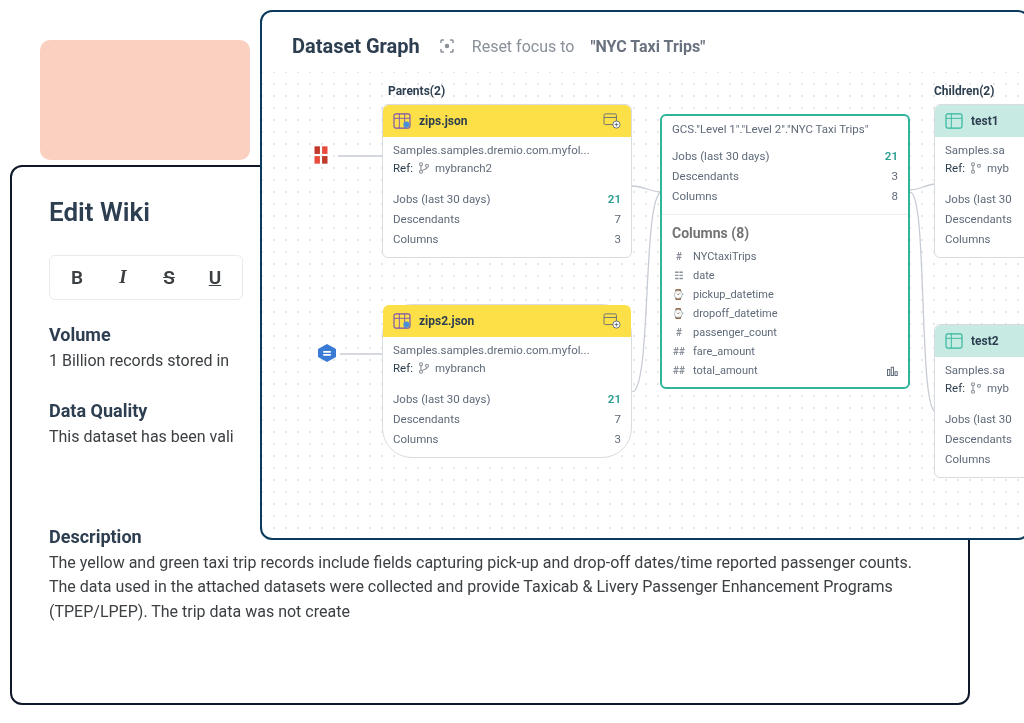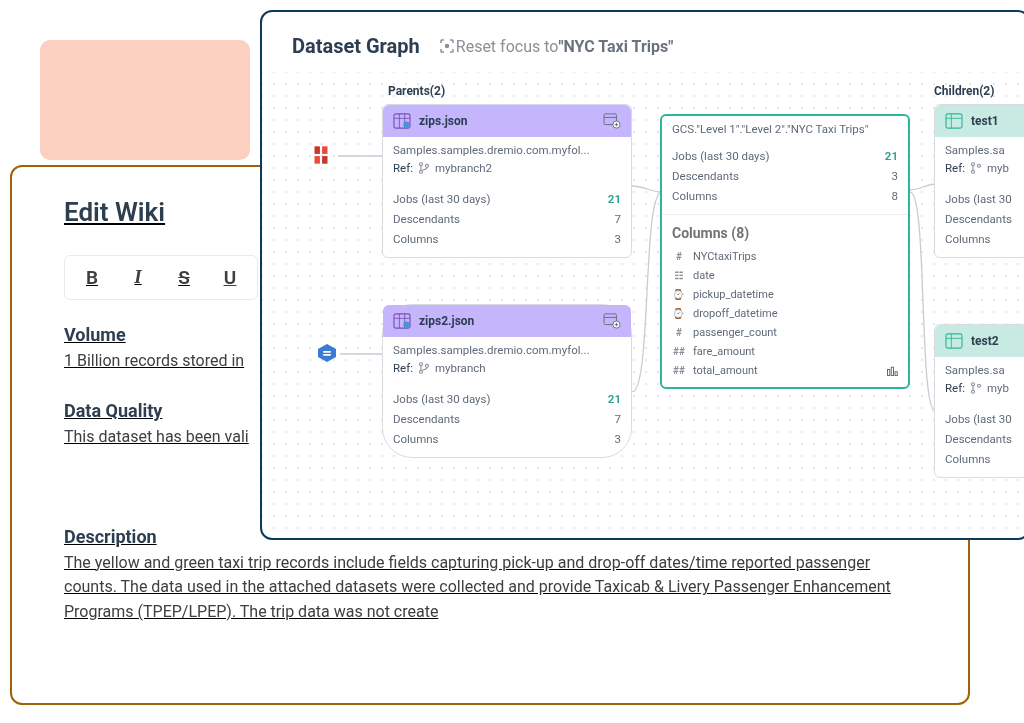--- a/index.html
+++ b/index.html
@@ -3,35 +3,35 @@
 <meta charset="utf-8">
 <style>
 * { box-sizing: border-box; margin: 0; padding: 0; }
 body { font-family: -apple-system, BlinkMacSystemFont, "Segoe UI", Roboto, sans-serif; background: #fff; width: 1024px; height: 723px; position: relative; overflow: hidden; }
 
 .peach-block { position: absolute; background: #fbd0c0; border-radius: 10px; }
 .peach-1 { left: 40px; top: 40px; width: 210px; height: 120px; }
 .peach-2 { left: 770px; top: 560px; width: 160px; height: 90px; }
 
 
-.wiki-panel { position: absolute; left: 10px; top: 165px; width: 960px; height: 540px; background: #fff; border: 2px solid #a16207; border-radius: 12px; padding: 30px 52px; text-decoration: underline; }
+.wiki-panel { position: absolute; left: 10px; top: 165px; width: 960px; height: 540px; background: #fff; border: 2px solid #0f172a; border-radius: 12px; padding: 30px 37px; }
 .wiki-title { font-size: 26px; font-weight: 600; color: #2c3e50; margin-bottom: 28px; }
 .toolbar { display: flex; gap: 24px; padding: 10px 16px; border: 1px solid #e8eaed; border-radius: 6px; width: fit-content; margin-bottom: 24px; }
 .toolbar span { font-size: 19px; font-weight: 600; color: #3c4043; width: 22px; text-align: center; cursor: pointer; }
 .toolbar .italic { font-style: italic; font-family: serif; }
 .toolbar .strike { text-decoration: line-through; }
 .toolbar .underline { text-decoration: underline; }
 .wiki-section h3 { font-size: 18px; font-weight: 700; color: #2c3e50; margin-bottom: 4px; }
 .wiki-section p { font-size: 16px; color: #3c4043; line-height: 1.55; margin-bottom: 26px; }
 
 
 .graph-panel { position: absolute; left: 260px; top: 10px; width: 770px; height: 530px; background: #fff; border: 2px solid #0a3b5c; border-radius: 12px; overflow: hidden; }
 .graph-header { display: flex; align-items: center; gap: 18px; padding: 22px 30px 14px; }
 .graph-title { font-size: 20px; font-weight: 700; color: #2c3e50; }
-.reset-focus { display: flex; align-items: center; gap: 0; color: #8a9099; font-size: 16px; cursor: pointer; }
+.reset-focus { display: flex; align-items: center; gap: 16px; color: #8a9099; font-size: 16px; cursor: pointer; }
 .reset-focus svg { width: 18px; height: 18px; }
 .reset-focus .quoted { font-weight: 700; color: #6a7280; }
 
 .graph-canvas { position: relative; height: 460px; background-image: radial-gradient(#e5e7eb 1px, transparent 1px); background-size: 12px 12px; background-position: 6px 6px; }
 
 .section-label { position: absolute; font-size: 12px; font-weight: 700; color: #2c3e50; }
 .parents-label { left: 126px; top: 12px; }
 .children-label { left: 672px; top: 12px; text-align: center; }
 
 .source-icon { position: absolute; width: 30px; height: 30px; display:flex; align-items:center; justify-content:center; }
@@ -40,21 +40,21 @@
 
 
 .card { position: absolute; background: #fff; border: 1px solid #d8dbe0; border-radius: 6px; }
 .zips1 { left: 120px; top: 32px; width: 250px; }
 .zips2 { left: 120px; top: 232px; width: 250px; border-radius: 30px; }
 .nyc { left: 398px; top: 42px; width: 250px; border: 2px solid #2fb59a; }
 .ch1 { left: 672px; top: 32px; width: 110px; }
 .ch2 { left: 672px; top: 252px; width: 110px; }
 
 .card-head { display: flex; align-items: center; gap: 8px; padding: 8px 10px; border-radius: 6px 6px 0 0; }
-.purple .card-head { background: #c4b5fd; }
+.purple .card-head { background: #fde047; }
 .teal .card-head { background: #c7ebe2; }
 .card-head .name { font-size: 12px; font-weight: 700; color: #2c3e50; flex: 1; white-space: nowrap; overflow: hidden; text-overflow: ellipsis; }
 .tbl-icon { width: 18px; height: 16px; }
 .add-icon { width: 18px; height: 16px; color: #5f6a79; }
 
 .card-sub { padding: 6px 10px 4px; font-size: 11.5px; color: #5f6a79; white-space: nowrap; overflow: hidden; text-overflow: ellipsis; }
 .card-ref { padding: 0 10px 8px; font-size: 11.5px; color: #5f6a79; display: flex; align-items: center; gap: 5px; }
 .card-ref .ref-lbl { font-weight: 400; color: #2c3e50; }
 
 .stat-row { display: flex; justify-content: space-between; padding: 3px 10px; font-size: 11.5px; color: #5f6a79; }

